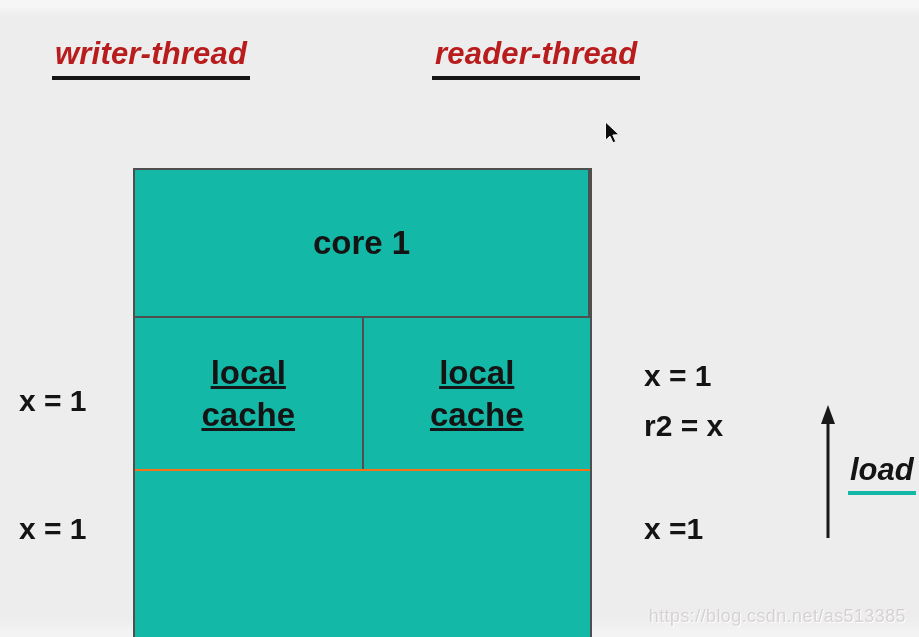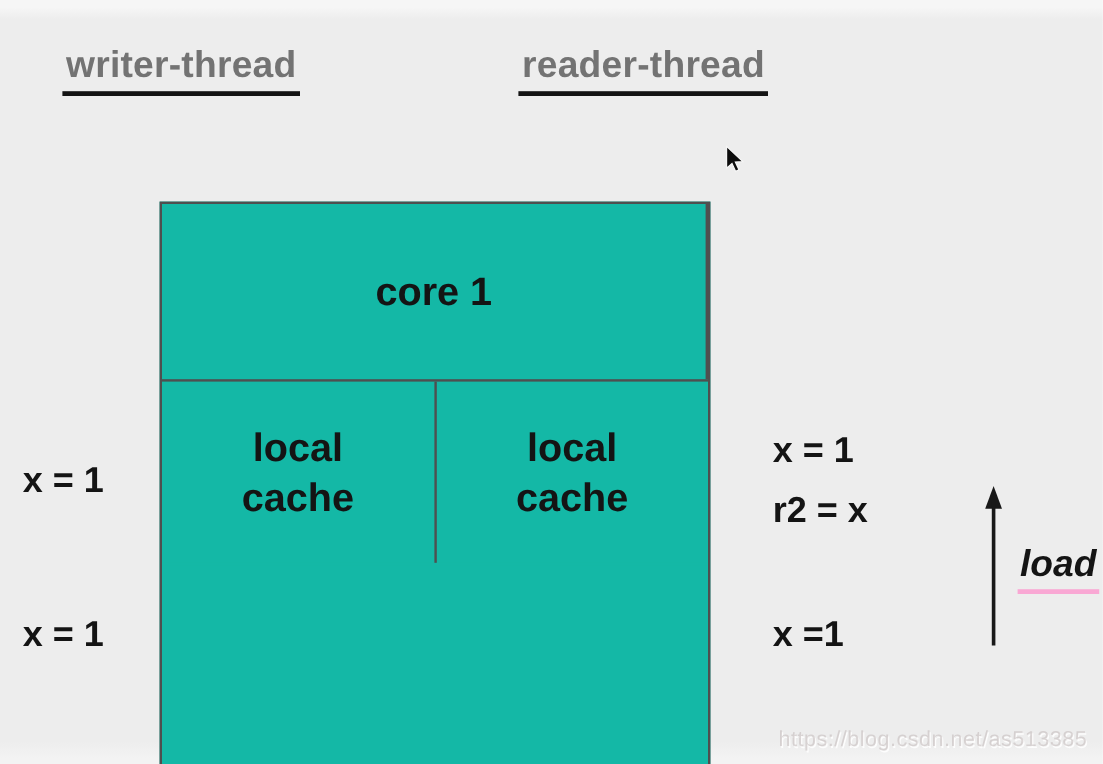--- a/index.html
+++ b/index.html
@@ -10,41 +10,42 @@
     font-family: "Liberation Sans", sans-serif;
     background: linear-gradient(#f6f6f6 0px, #f6f6f6 6px, #ededed 16px, #ededed 618px, #f3f3f3 632px);
     color: #161616;
   }
   .abs { position: absolute; }
 
   
   .thread-header {
     font-size: 31px;
     font-weight: bold;
+    font-style: italic;
     letter-spacing: 0.2px;
-    color: #737373;
+    color: #b91c1c;
     border-bottom: 4px solid #141414;
     padding: 0 3px 4px 3px;
     white-space: nowrap;
   }
   #writer-header { left: 52px;  top: 36px; }
   #reader-header { left: 432px; top: 36px; }
 
   
   .cache-table {
     left: 133px; top: 168px;
     width: 459px; height: 543px;
     border: 2px solid #4f4f4f;
     background: #14b8a6;
     display: flex;
     flex-direction: column;
   }
   .t-row { display: flex; width: 100%; }
   .t-row-1 { height: 148px; border-bottom: 2px solid #4f4f4f; }
-  .t-row-2 { height: 153px; border-bottom: 2px solid #14b8a6; }
+  .t-row-2 { height: 153px; border-bottom: 2px solid #f97316; text-decoration: underline; }
   .t-row-3 { flex: 1; }
   .t-cell {
     flex: 1;
     display: flex;
     align-items: center;
     justify-content: center;
     text-align: center;
     font-size: 33px;
     font-weight: bold;
     color: #141414;
@@ -67,21 +68,21 @@
   #reader-shared-label  { left: 644px; top: 512px; }
 
   
   #load-arrow { left: 816px; top: 405px; }
   #load-label {
     left: 848px; top: 452px;
     font-size: 31px;
     font-weight: bold;
     font-style: italic;
     color: #141414;
-    border-bottom: 4px solid #f9a8d4;
+    border-bottom: 4px solid #14b8a6;
     padding: 0 2px 3px 2px;
     white-space: nowrap;
   }
 
   
   #mouse-cursor { left: 604px; top: 121px; }
 
   
   #watermark {
     right: 13px; top: 606px;

